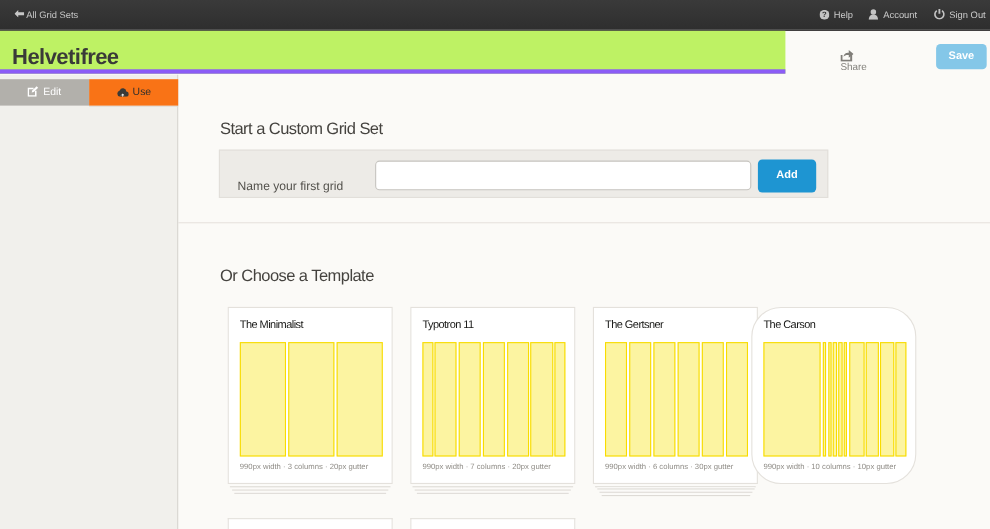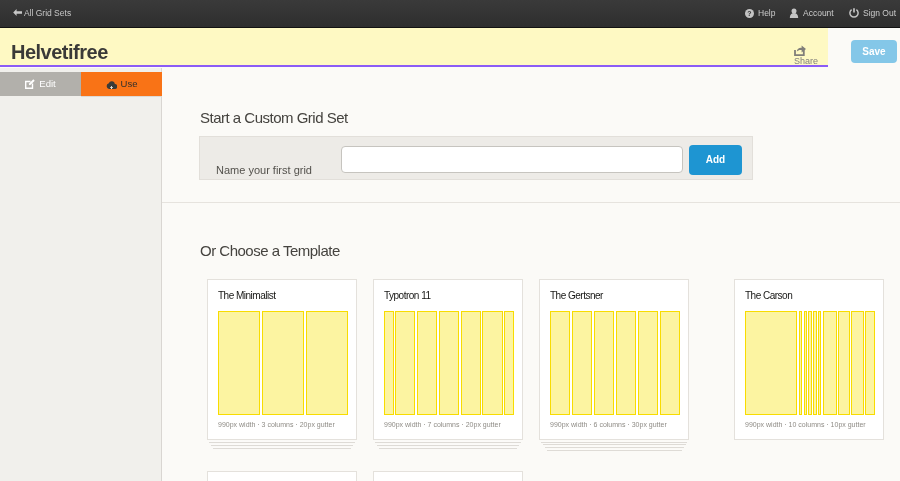--- a/index.html
+++ b/index.html
@@ -8,25 +8,25 @@
 
   
   #topbar { position:absolute; left:0; top:0; width:900px; height:28px;
     background:linear-gradient(#3a3a3a,#2e2e2e); border-bottom:1px solid #121212; }
   #topbar .left { position:absolute; left:13px; top:0; height:15px; line-height:27px;
     color:#c7c7c7; font-size:8.5px; }
   .navitem { position:absolute; top:0; height:43px; line-height:27px; color:#cbcbcb; font-size:8.5px; }
   .navitem svg { vertical-align:-2px; margin-right:4px; }
 
   
-  #header { position:absolute; left:0; top:28px; width:828px; height:39px;
-    background:#fef9c3; border-bottom:2px solid #8b5cf6; }
+  #header { position:absolute; left:0; top:28px; width:714px; height:39px;
+    background:#bef264; border-bottom:4px solid #8b5cf6; }
   #title { position:absolute; left:11px; top:13px; font-size:20px; font-weight:bold;
     color:#3a3a38; letter-spacing:-0.5px; }
-  #share { position:absolute; left:794px; top:17px; font-size:9px; color:#82807b; }
+  #share { position:absolute; left:764px; top:17px; font-size:9px; color:#82807b; }
   #share svg { vertical-align:-2px; margin-right:4px; }
   #save { position:absolute; left:851px; top:12px; width:46px; height:23px;
     background:#84c7e8; border-radius:4px; color:#fff; font-weight:bold; font-size:10px;
     text-align:center; line-height:23px; }
 
   
   #sidebar { position:absolute; left:0; top:68px; width:162px; height:413px;
     background:#f1f0ec; border-right:1px solid #d9d6d2; }
   #tabline { position:absolute; left:81px; top:96px; width:81px; height:1px; background:#ddd9d4; }
   #tab-edit { position:absolute; left:0; top:72px; width:81px; height:24px;
@@ -145,21 +145,21 @@
     <div class="col" style="width:19.5px; margin-right:2.6px;"></div>
     <div class="col" style="width:19.5px; margin-right:2.6px;"></div>
     <div class="col" style="width:19.5px; margin-right:2.6px;"></div>
     <div class="col" style="width:19.5px; margin-right:2.6px;"></div>
     <div class="col" style="width:19.5px; margin-right:2.6px;"></div>
     <div class="col" style="width:19.5px;"></div>
   </div>
   <div class="caption">990px width · 6 columns · 30px gutter</div>
 </div>
 
-<div class="card" style="left:734px;">
+<div class="card" style="left:683px;border-radius:27px;">
   <div class="ctitle">The Carson</div>
   <div class="preview">
     <div class="col" style="width:52.5px; margin-right:1.3px;"></div>
     <div class="col" style="width:3.5px; margin-right:1.3px;"></div>
     <div class="col" style="width:3.5px; margin-right:1.3px;"></div>
     <div class="col" style="width:3.5px; margin-right:1.3px;"></div>
     <div class="col" style="width:3.5px; margin-right:1.3px;"></div>
     <div class="col" style="width:3.5px; margin-right:1.3px;"></div>
     <div class="col" style="width:14px; margin-right:1.3px;"></div>
     <div class="col" style="width:12px; margin-right:1.3px;"></div>

